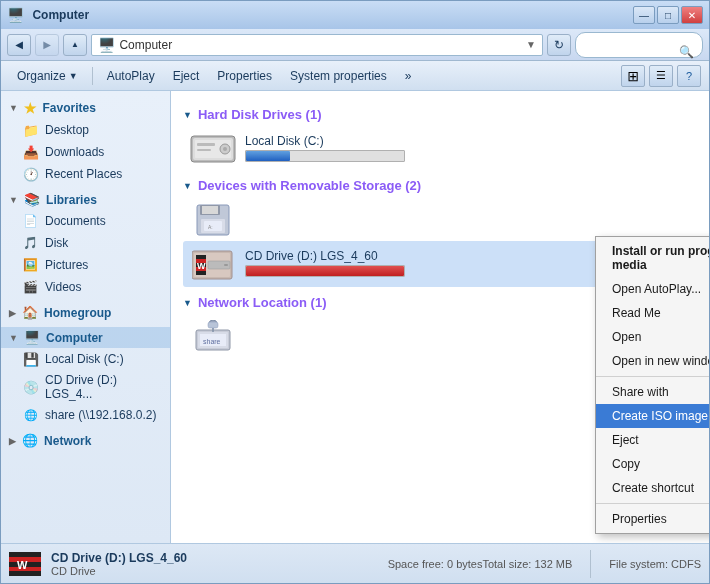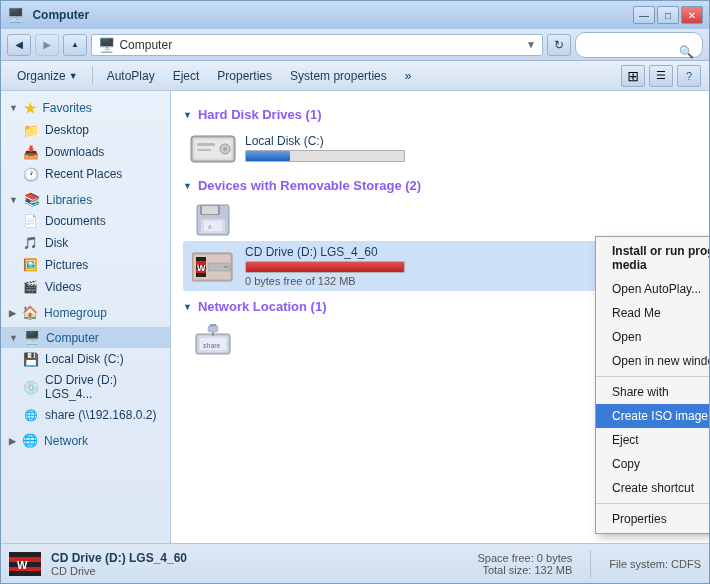--- a/index.html
+++ b/index.html
@@ -39,21 +39,21 @@
 
     
     .sidebar { width: 170px; background: linear-gradient(to bottom, #e8f0fa, #dde8f5); border-right: 1px solid #b0c8e0; overflow-y: auto; padding: 6px 0; }
     .sidebar-section { margin-bottom: 4px; }
     .sidebar-header { display: flex; align-items: center; gap: 6px; padding: 3px 8px; color: #1a5a8c; font-weight: 700; font-size: 12px; cursor: pointer; }
     .sidebar-item { display: flex; align-items: center; gap: 6px; padding: 3px 10px 3px 22px; cursor: pointer; color: #1a3a5c; font-size: 12px; }
     .sidebar-item-icon { width: 16px; height: 16px; display: flex; align-items: center; justify-content: center; }
     .star-icon { color: #f0c020; font-size: 14px; }
     .folder-icon { color: #f0c020; font-size: 13px; }
     .lib-icon { color: #4a90d9; font-size: 13px; }
-    .sidebar-group-label { font-weight: 400; color: #1a5a8c; }
+    .sidebar-group-label { font-weight: 700; color: #1a5a8c; }
     .triangle { font-size: 9px; color: #666; }
 
     
     .content { flex: 1; overflow-y: auto; padding: 8px 12px; background: white; position: relative; }
     .section-header { display: flex; align-items: center; gap: 6px; margin: 8px 0 6px 0; color: #1a5a8c; font-size: 12px; }
     .section-header .tri { font-size: 9px; }
     .section-title { font-weight: 600; font-size: 13px; color: #8b5cf6; }
     .drive-item { display: flex; align-items: center; gap: 8px; padding: 4px 6px; border-radius: 3px; }
     .drive-icon-area { width: 48px; display: flex; align-items: center; justify-content: center; }
     .drive-info { flex: 1; }
@@ -69,21 +69,21 @@
     .ctx-item.highlighted { background: #3a7bd5; color: white; }
     .ctx-item.bold { font-weight: 700; }
     .ctx-sep { height: 1px; background: #d0d0d0; margin: 3px 0; }
 
     
     .status-bar { height: 40px; background: linear-gradient(to bottom, #dde8f5, #d0dff0); border-top: 1px solid #b0c8e0; display: flex; align-items: center; padding: 0 8px; gap: 10px; }
     .status-icon { width: 32px; height: 32px; display: flex; align-items: center; justify-content: center; }
     .status-info { flex: 1; }
     .status-name { font-size: 12px; font-weight: 600; color: #1a3a5c; }
     .status-type { font-size: 11px; color: #555; }
-    .status-right { font-size: 11px; color: #555; display: flex; flex-direction: column; align-items: flex-end; }
+    .status-right { font-size: 11px; color: #555; display: flex; flex-direction: row; align-items: flex-end; }
     
     
     .drive-item.selected { background: #cce0f8; }
 
     
     ::-webkit-scrollbar { width: 14px; }
     ::-webkit-scrollbar-track { background: #d8e8f5; }
     ::-webkit-scrollbar-thumb { background: linear-gradient(to right, #c0d4ec, #a8bcd8); border: 1px solid #9ab0c8; }
   </style>
 </head>
@@ -282,21 +282,20 @@
 
             <rect x="16" y="16" width="22" height="8" rx="1" fill="#bbb" stroke="#999" stroke-width="0.5"></rect>
             <rect x="32" y="19" width="4" height="2" rx="1" fill="#999"></rect>
           </svg>
         </div>
         <div class="drive-info">
           <div class="drive-name">CD Drive (D:) LGS_4_60</div>
           <div class="progress-bar-wrap">
             <div class="progress-bar red" style="width:100%;"></div>
           </div>
-          <div class="drive-size">0 bytes free of 132 MB</div>
         </div>
       </div>
 
       <div class="section-header">
         <span class="tri">▼</span>
         <span class="section-title">Network Location (1)</span>
       </div>
 
       <div class="drive-item">
         <div class="drive-icon-area">

